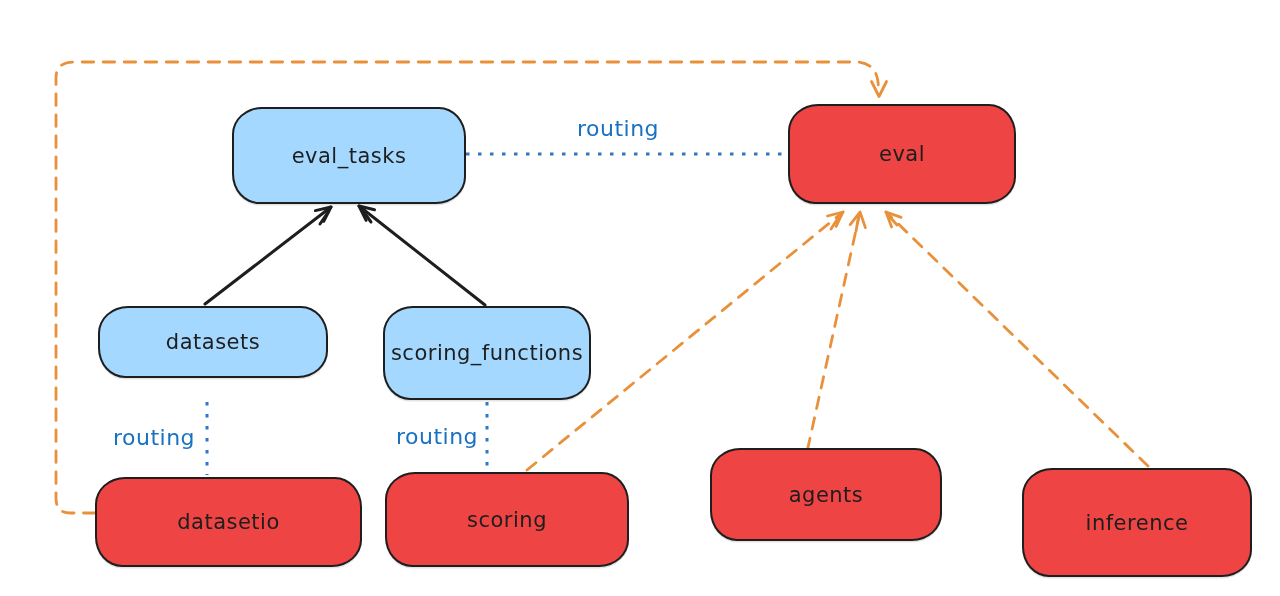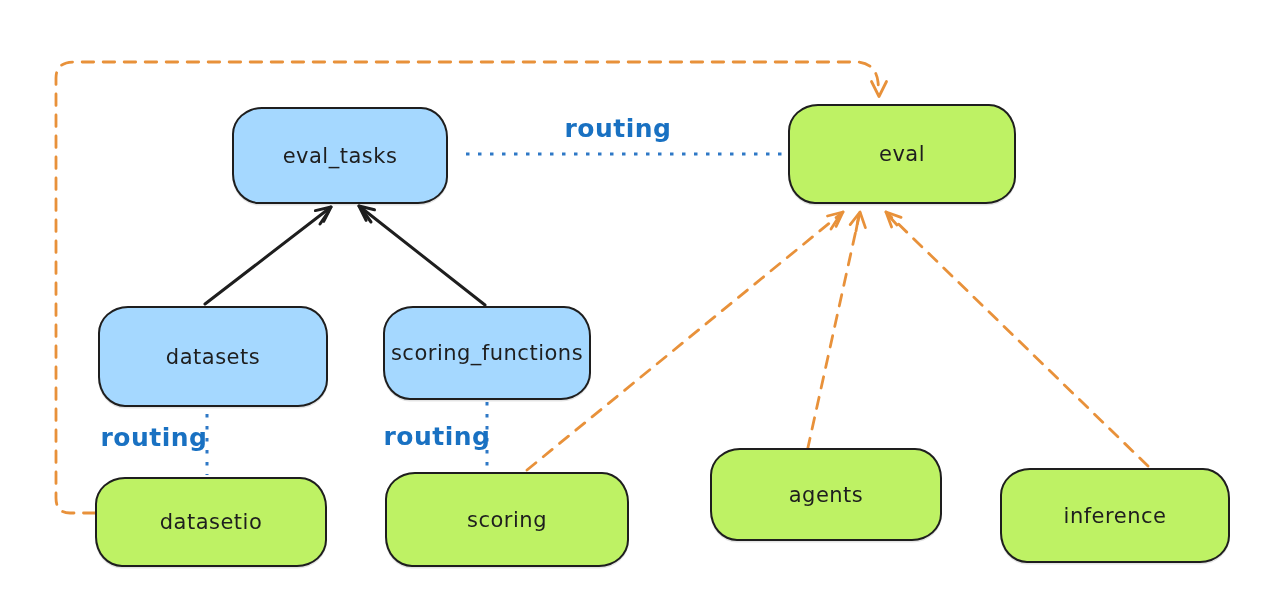--- a/index.html
+++ b/index.html
@@ -24,35 +24,35 @@
   .node {
     position: absolute;
     border: 2.6px solid #1e1e1e;
     border-radius: 30px 27px 30px 27px / 27px 30px 27px 30px;
     display: flex;
     align-items: center;
     justify-content: center;
     box-shadow: 0 1.5px 0 rgba(30,30,30,0.12);
   }
   .node.blue  { background: #a5d8ff; }
-  .node.green { background: #bef264; }
+  .node.green { background: #ef4444; }
 
   .node-label {
     color: #1e1e1e;
     font-size: 21px;
     letter-spacing: 0.5px;
     white-space: nowrap;
   }
 
   .edge-label {
     position: absolute;
     transform: translate(-50%, -50%);
     color: #1971c2;
-    font-size: 25px;
-    font-weight: bold;
+    font-size: 22px;
+    font-weight: normal;
     letter-spacing: 0.5px;
     white-space: nowrap;
   }
 
   
   .stroke-black  { stroke: #1e1e1e; }
   .stroke-blue   { stroke: #2e78c6; }
   .stroke-orange { stroke: #e8913a; }
 </style>
 </head>
@@ -103,49 +103,49 @@
       <path d="M 856 231 L 858.5 217"></path>
     </g>
 
     <g class="stroke-orange" fill="none" stroke-width="2.8" stroke-linecap="round" stroke-linejoin="round" stroke="#e8913a">
       <path d="M 1148 466 L 886 212" stroke-dasharray="11.5 9.5"></path>
       <path d="M 901.1 217.4 L 886 212 L 891.6 227"></path>
       <path d="M 897 225 L 889 216"></path>
     </g>
   </svg>
 
-  <div class="node blue" style="left:232px; top:107px; width:216px; height:97px">
+  <div class="node blue" style="left:232px; top:107px; width:234px; height:97px">
     <span class="node-label">eval_tasks</span>
   </div>
 
   <div class="node green" style="left:788px; top:104px; width:228px; height:100px">
     <span class="node-label">eval</span>
   </div>
 
-  <div class="node blue" style="left:98px; top:306px; width:230px; height:101px">
+  <div class="node blue" style="left:98px; top:306px; width:230px; height:72px">
     <span class="node-label">datasets</span>
   </div>
 
   <div class="node blue" style="left:383px; top:306px; width:208px; height:94px">
     <span class="node-label">scoring_functions</span>
   </div>
 
-  <div class="node green" style="left:95px; top:477px; width:232px; height:90px">
+  <div class="node green" style="left:95px; top:477px; width:267px; height:90px">
     <span class="node-label">datasetio</span>
   </div>
 
   <div class="node green" style="left:385px; top:472px; width:244px; height:95px">
     <span class="node-label">scoring</span>
   </div>
 
   <div class="node green" style="left:710px; top:448px; width:232px; height:93px">
     <span class="node-label">agents</span>
   </div>
 
-  <div class="node green" style="left:1000px; top:468px; width:230px; height:95px">
+  <div class="node green" style="left:1022px; top:468px; width:230px; height:109px">
     <span class="node-label">inference</span>
   </div>
 
   <span class="edge-label" style="left:618px; top:128px">routing</span>
 
   <span class="edge-label" style="left:154px; top:437px">routing</span>
 
   <span class="edge-label" style="left:437px; top:436px">routing</span>
 
 </div>

